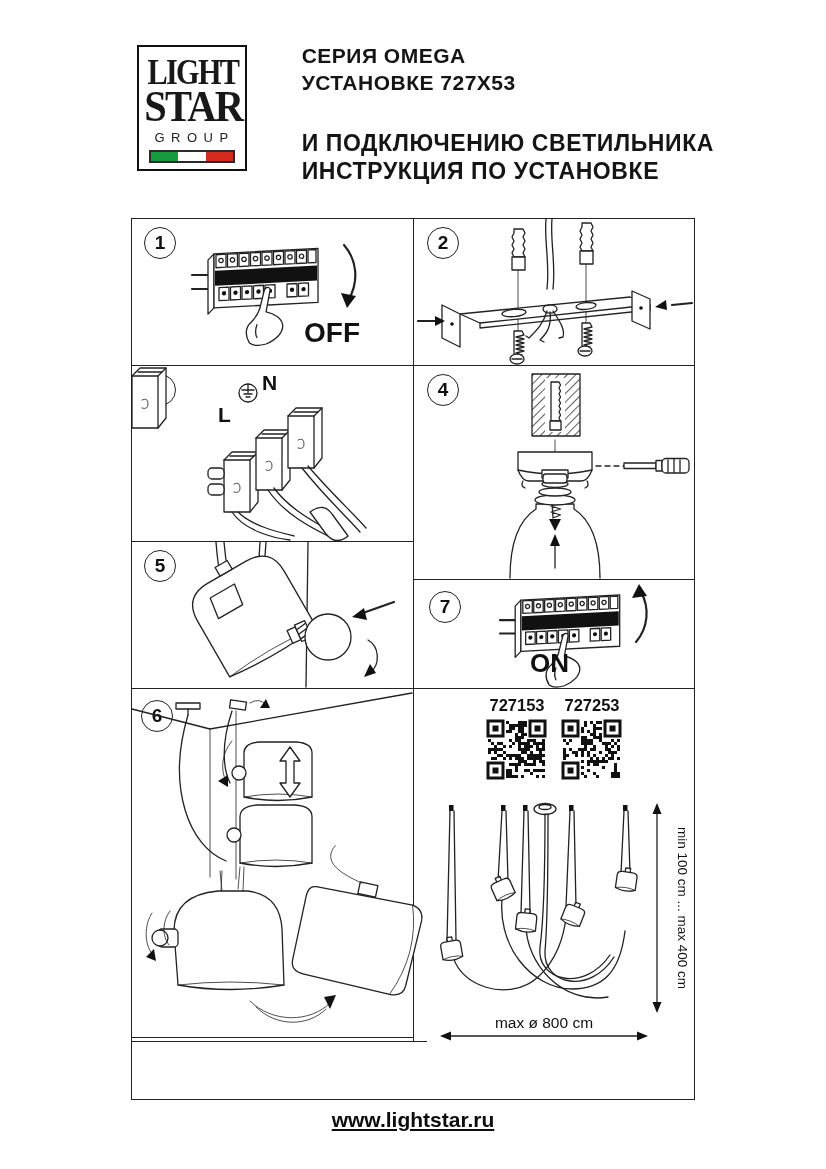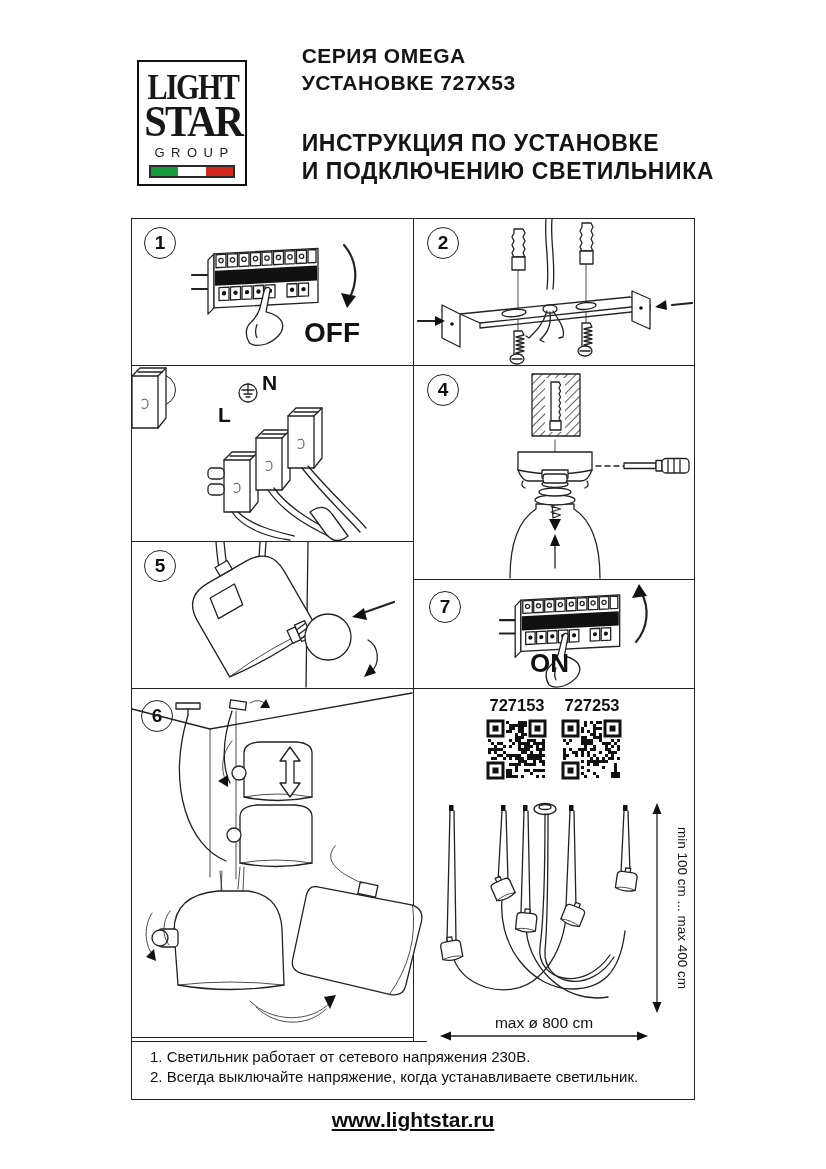--- a/index.html
+++ b/index.html
@@ -1,21 +1,21 @@
 <!DOCTYPE html>
 <html><head>
 <meta charset="utf-8">
 <style>
   html,body{margin:0;padding:0;background:#ffffff;}
   #page{position:relative;width:826px;height:1169px;background:#fff;overflow:hidden;
         font-family:"Liberation Sans",sans-serif;color:#111;}
   .abs{position:absolute;}
   .line{position:absolute;background:#222;}
   
-  #logo-box{left:137px;top:60px;width:110px;height:126px;border:2px solid #111;
+  #logo-box{left:137px;top:45px;width:110px;height:126px;border:2px solid #111;
             text-align:center;box-sizing:border-box;}
   .logo-serif{font-family:"Liberation Serif",serif;font-weight:bold;color:#181818;line-height:1;}
   #logo-light{font-size:36px;transform:scaleX(.84);letter-spacing:-2px;margin-top:7px;}
   #logo-star{font-size:45px;transform:scaleX(.9);letter-spacing:-2px;margin-top:-6px;}
   #logo-group{font-size:13px;letter-spacing:6.5px;margin-top:1px;margin-left:5px;color:#222;}
   #logo-flag{width:82px;height:9px;border:2px solid #2a2a2a;margin:5px auto 0;display:flex;}
   #logo-flag div{flex:1;height:100%;}
   #header-text{right:112px;top:42px;text-align:left;font-weight:bold;color:#151515;}
   .hdr-sm{font-size:21px;line-height:27px;letter-spacing:.5px;}
   .hdr-title{font-size:23px;line-height:28px;letter-spacing:.6px;}
@@ -49,22 +49,22 @@
       <div style="background: rgb(22, 155, 62);"></div>
       <div style="background: rgb(255, 255, 255);"></div>
       <div style="background: rgb(213, 43, 30);"></div>
     </div>
   </div>
 
   <div class="abs" id="header-text">
     <div class="hdr-sm">СЕРИЯ OMEGA</div>
     <div class="hdr-sm">УСТАНОВКЕ 727X53</div>
     <div id="hdr-gap"></div>
+    <div class="hdr-title">И ПОДКЛЮЧЕНИЮ СВЕТИЛЬНИКА</div>
     <div class="hdr-title">ИНСТРУКЦИЯ ПО УСТАНОВКЕ</div>
-    <div class="hdr-title">И ПОДКЛЮЧЕНИЮ СВЕТИЛЬНИКА</div>
   </div>
 
   <div class="line" style="left:131px;top:218px;width:564px;height:1.4px"></div>
   <div class="line" style="left:131px;top:1099px;width:564px;height:1.4px"></div>
   <div class="line" style="left:131px;top:218px;width:1.4px;height:882px"></div>
   <div class="line" style="left:694px;top:218px;width:1.4px;height:882px"></div>
   <div class="line" style="left:413px;top:218px;width:1.4px;height:824px"></div>
   <div class="line" style="left:131px;top:365px;width:282px;height:1.2px"></div>
   <div class="line" style="left:131px;top:541px;width:282px;height:1.2px"></div>
   <div class="line" style="left:131px;top:688px;width:282px;height:1.2px"></div>
@@ -629,20 +629,16 @@
       <polygon class="fillb" points="243,114 238.5,125 247.5,125"></polygon>
       <polygon class="fillb" points="243,324 238.5,313 247.5,313"></polygon>
       <line x1="34" y1="347" x2="226" y2="347"></line>
       <polygon class="fillb" points="26,347 37,342.5 37,351.5"></polygon>
       <polygon class="fillb" points="234,347 223,342.5 223,351.5"></polygon>
     </g>
     <text transform="translate(264,219) rotate(90)" text-anchor="middle" font-size="13.5">min 100 cm ... max 400 cm</text>
     <text x="130" y="339" text-anchor="middle" font-size="15.5">max ø 800 cm</text>
   </svg>
 
-  <div class="abs" id="notes">
-    <div>1. Светильник работает от сетевого напряжения 230В.</div>
-    <div>2. Всегда выключайте напряжение, когда устанавливаете светильник.</div>
-  </div>
 
   <div class="abs" id="footer">www.lightstar.ru</div>
 
 </div>
 
 </body></html>

